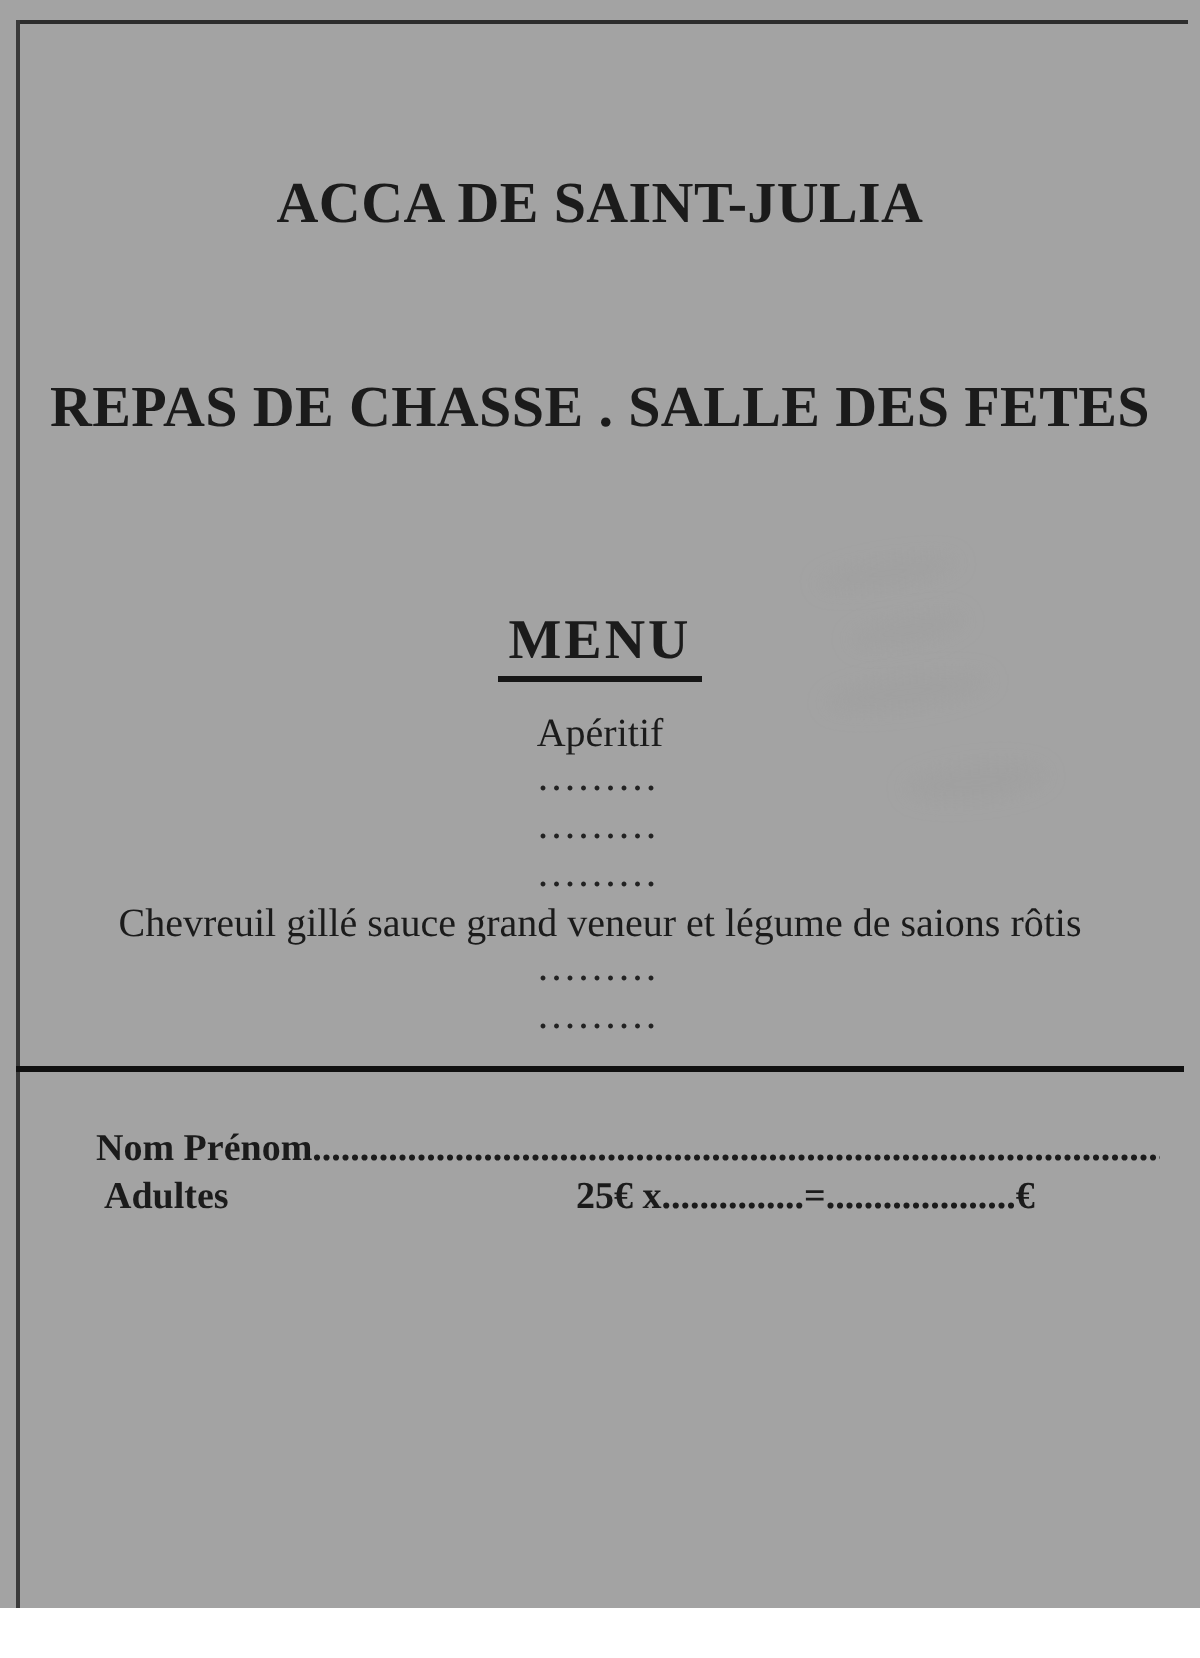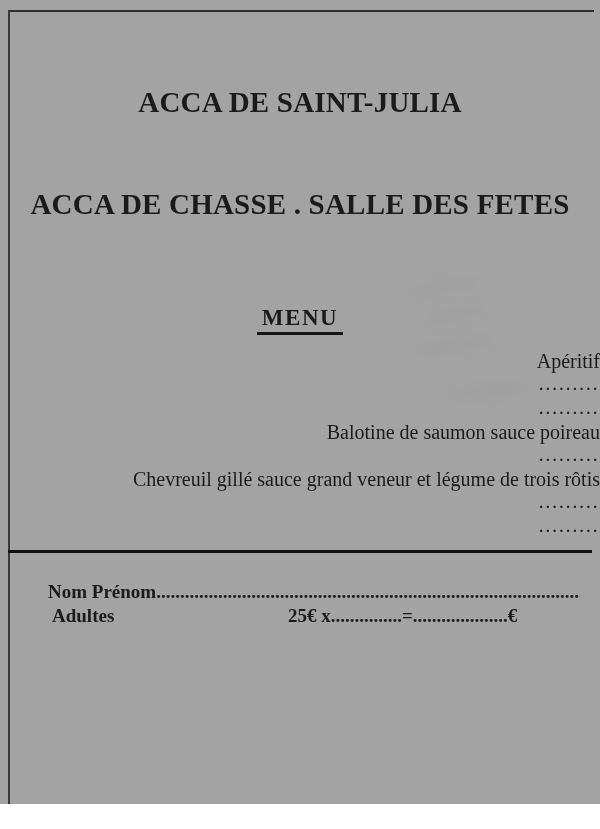--- a/index.html
+++ b/index.html
@@ -19,25 +19,25 @@
   .s3 { left:412px; top:338px; width:84px; height:16px; transform:rotate(-8deg); }
   .s4 { left:452px; top:382px; width:72px; height:18px; transform:rotate(-6deg); }
 
   .content { position:absolute; left:0; top:0; width:600px; }
 
   .header { margin-top:17px; text-align:center; font-weight:bold; font-size:29px; line-height:34px; letter-spacing:0.2px; white-space:pre-wrap; }
   .header div { white-space:pre-wrap; }
 
   .menu-title-wrap { text-align:center; margin-top:16px; }
   .menu-title {
-    display:inline-block; font-size:23px; font-weight:bold; letter-spacing:1.5px;
+    display:inline-block; font-size:28px; font-weight:bold; letter-spacing:1.5px;
     border-bottom:3.5px solid #161616; padding:0 5px 1px 5px;
   }
 
-  .menu-list { margin-top:15px; text-align:right; font-size:20px; }
+  .menu-list { margin-top:15px; text-align:center; font-size:20px; }
   .course { line-height:23px; white-space:pre-line; }
   .dots-row { line-height:24px; font-size:15px; font-weight:bold; letter-spacing:3px; color:#222; }
 
   .separator { margin:11px 0 0 8px; width:584px; height:3px; background:#101010; }
 
   .form { margin-top:27px; font-weight:bold; font-size:19px; }
   .frow { display:flex; align-items:baseline; line-height:24px; white-space:pre; }
   .frow-name { padding-left:48px; padding-right:20px; }
   .frow-name .dotsfill { flex:1; overflow:hidden; white-space:nowrap; }
   .frow-a { padding-left:52px; } .frow-a .lbl { width:236px; }
@@ -51,34 +51,33 @@
   <div class="frame-bottom"></div>
   <div class="smudge s1"></div>
   <div class="smudge s2"></div>
   <div class="smudge s3"></div>
   <div class="smudge s4"></div>
 
   <div class="content">
 
     <div class="header">
       <div>ACCA DE SAINT-JULIA</div>
-      <div>ACCA DE CHASSE . SALLE DES FETES</div>
+      <div>REPAS DE CHASSE . SALLE DES FETES</div>
     </div>
 
     <div class="menu-title-wrap">
       <span class="menu-title">MENU</span>
     </div>
 
     <div class="menu-list">
       <div class="course">Apéritif</div>
       <div class="dots-row">.........</div>
       <div class="dots-row">.........</div>
-      <div class="course">Balotine de saumon sauce poireau</div>
       <div class="dots-row">.........</div>
-      <div class="course">Chevreuil gillé sauce grand veneur et légume de trois rôtis</div>
+      <div class="course">Chevreuil gillé sauce grand veneur et légume de saions rôtis</div>
       <div class="dots-row">.........</div>
       <div class="dots-row">.........</div>
     </div>
 
     <div class="separator"></div>
 
     <div class="form">
       <div class="frow frow-name">
         <span>Nom Prénom</span><span class="dotsfill">........................................................................................................</span>
       </div>

